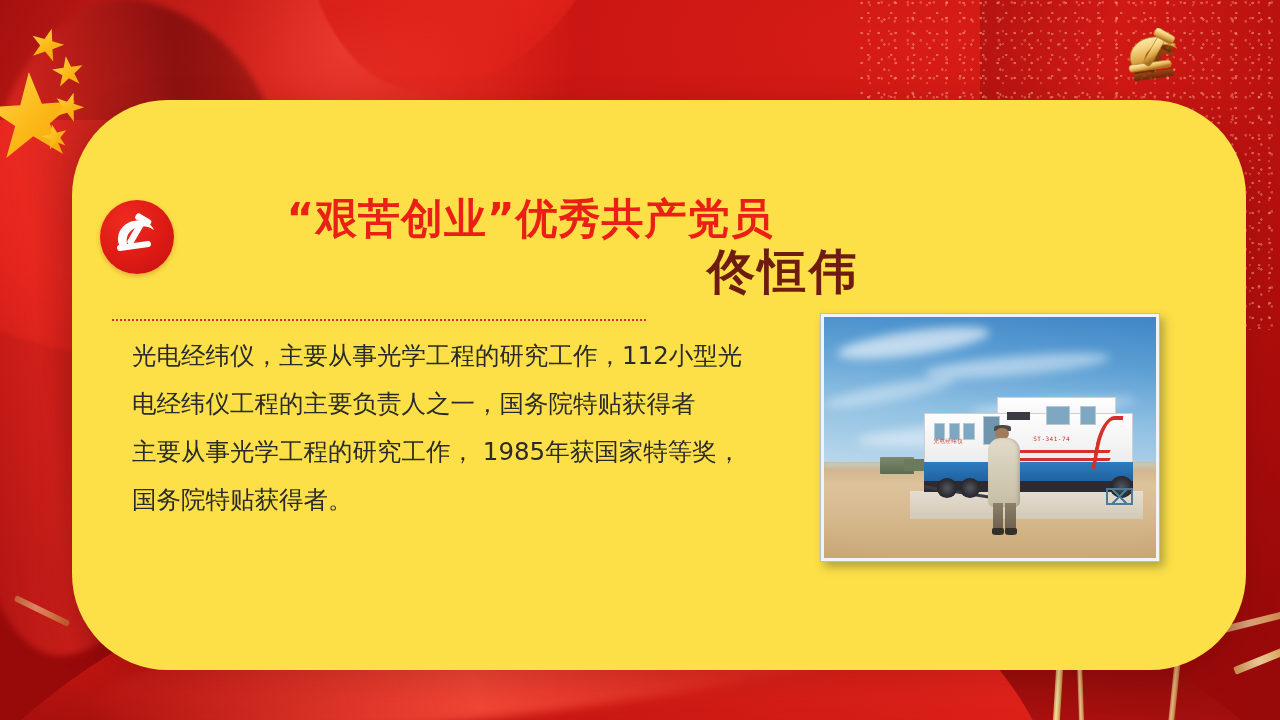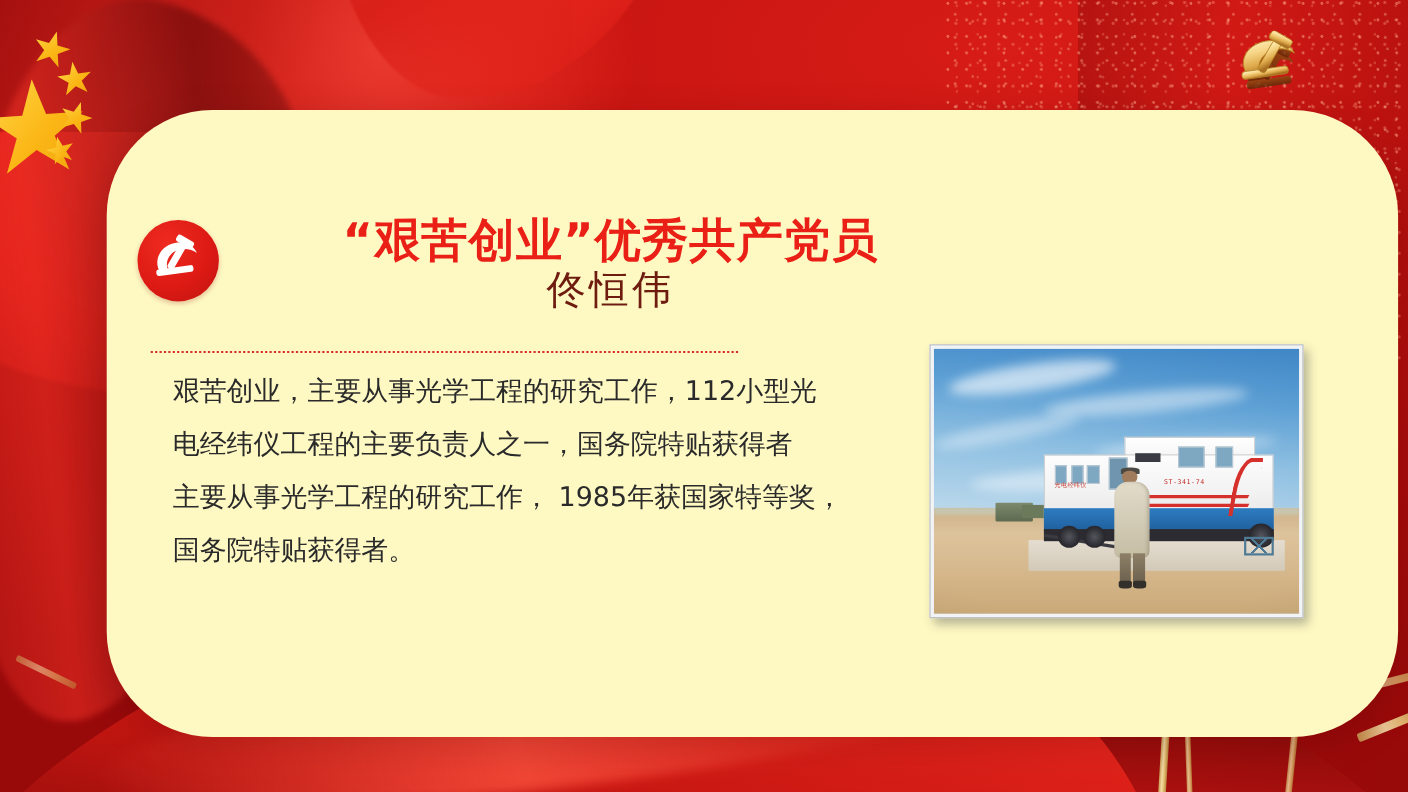--- a/index.html
+++ b/index.html
@@ -154,25 +154,24 @@
   .ribbon.r3 { left: 1170px; bottom: -30px; width: 6px;  height: 90px;  transform: rotate(6deg);  opacity: .8; }
   .ribbon.r4 { left: 1232px; bottom: 58px;  width: 70px; height: 8px;   transform: rotate(-22deg); opacity: .9; }
   .ribbon.r5 { left: 1215px; bottom: 96px;  width: 90px; height: 7px;   transform: rotate(-14deg); opacity: .75; }
   .ribbon.r6 { left: 12px;   bottom: 106px; width: 60px; height: 6px;   transform: rotate(26deg); opacity: .55; }
 
   
   .card {
     position: absolute;
     left: 72px; top: 100px;
     width: 1174px; height: 570px;
-    background: #fef9c3;
+    background: #fde047;
     border-radius: 96px 96px 96px 96px;
     box-shadow: 0 10px 34px rgba(70,3,4,.22);
     overflow: hidden;
-    margin-left: 25px;
   }
 
   
   .hdr {
     position: absolute;
     left: 28px; top: 96px;
     width: 1110px;
   }
 
   .badge {
@@ -195,25 +194,26 @@
     font-family: "DejaVu Sans", "Liberation Sans", sans-serif;
     font-size: 42px;
     font-weight: bold;
     color: #ea1f16;
     letter-spacing: 1px;
     line-height: 1.08;
     white-space: nowrap;
   }
   .title-name {
     font-family: "DejaVu Serif", "Liberation Serif", serif;
-    font-size: 36px;
-    font-weight: normal;
+    font-size: 48px;
+    font-weight: bold;
     color: #6e1c10;
     line-height: 1.28;
     letter-spacing: 3px;
+    text-align: right;
   }
 
   
   .divider {
     position: absolute;
     left: 40px; top: 219px;
     width: 534px;
     border-top: 2.5px dotted #d4312a;
   }
 
@@ -490,21 +490,21 @@
 
       <div class="title-block">
         <div class="title-main">“艰苦创业”优秀共产党员</div>
         <div class="title-name">佟恒伟</div>
       </div>
     </div>
 
     <div class="divider"></div>
 
     <div class="body-text">
-      <p>艰苦创业，主要从事光学工程的研究工作，112小型光</p>
+      <p>光电经纬仪，主要从事光学工程的研究工作，112小型光</p>
       <p>电经纬仪工程的主要负责人之一，国务院特贴获得者</p>
       <p>主要从事光学工程的研究工作， 1985年获国家特等奖，</p>
       <p>国务院特贴获得者。</p>
     </div>
 
     <div class="photo-wrap">
       <div class="photo">
         <div class="ph-sky"></div>
         <div class="ph-cloud ph-c1"></div>
         <div class="ph-cloud ph-c2"></div>

